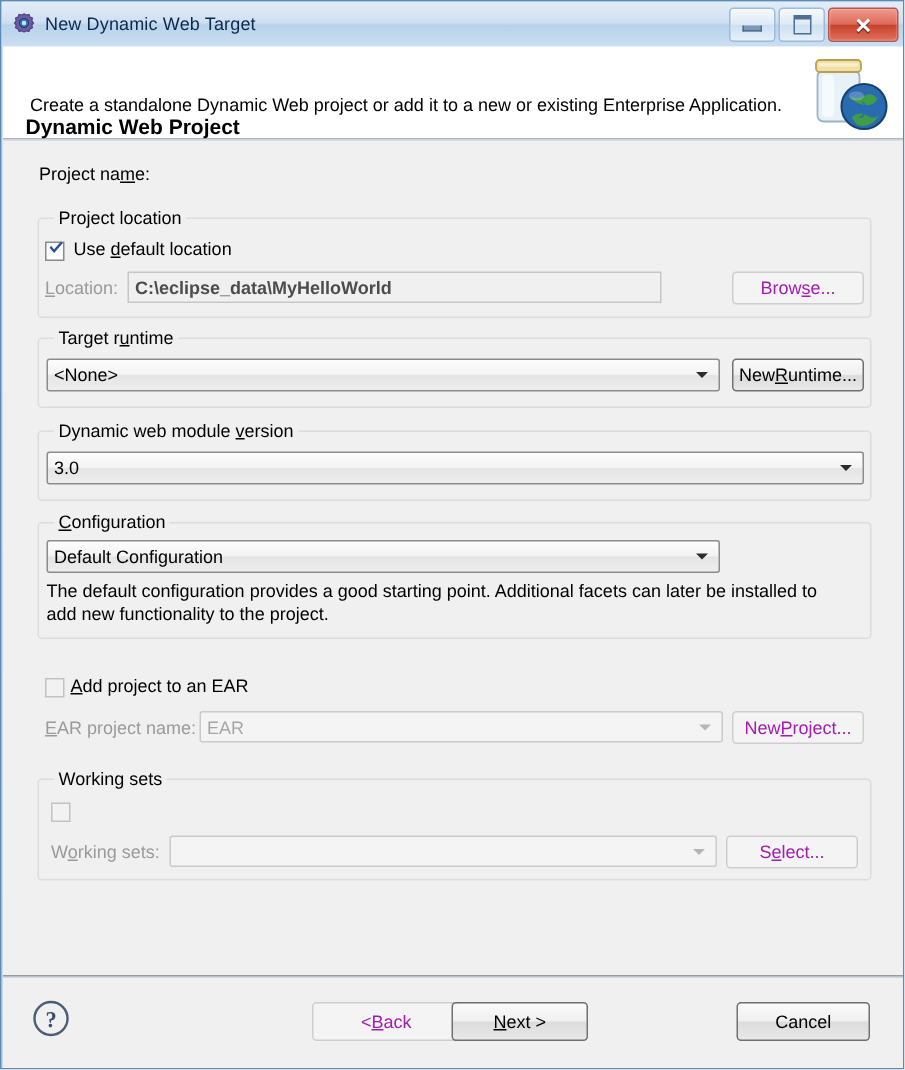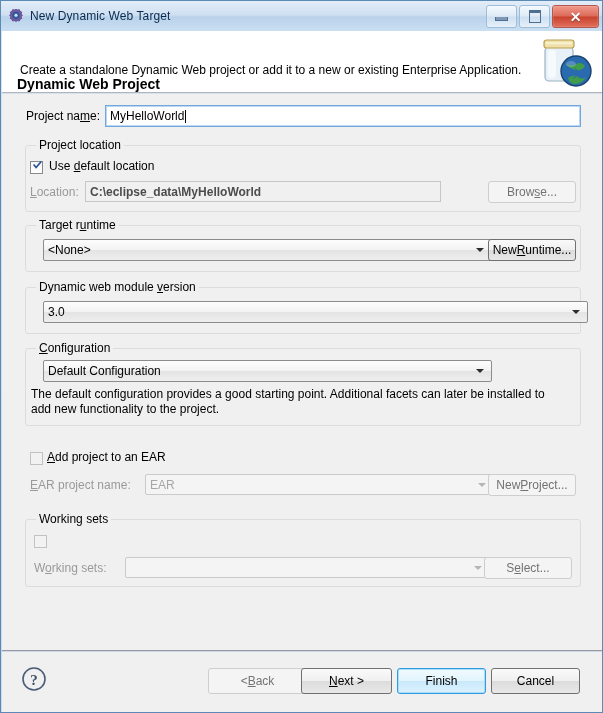--- a/index.html
+++ b/index.html
@@ -213,21 +213,20 @@
     border: 1px solid #8c8c8c;
     border-radius: 2px;
     background: linear-gradient(to bottom, #fdfdfd 0%, #f3f3f3 48%, #e4e4e4 52%, #eeeeee 100%);
     font-size: 12px;
     color: #000000;
     display: flex;
     align-items: center;
     padding-left: 4px;
     overflow: hidden;
     white-space: nowrap;
-    margin-left: 12px;
   }
   .combo.disabled {
     border: 1px solid #cacaca;
     background: #f4f4f4;
     color: #a6a6a6;
   }
   .combo .arrow {
     position: absolute;
     right: 7px; top: 50%;
     margin-top: -2px;
@@ -247,21 +246,21 @@
     font-size: 12px;
     color: #000000;
     display: flex;
     align-items: center;
     justify-content: center;
     white-space: nowrap;
   }
   .btn.disabled {
     border: 1px solid #cecece;
     background: #f4f4f4;
-    color: #737373;
+    color: #a21caf;
   }
   .btn.default {
     border: 1px solid #2e9ce0;
     box-shadow: 0 0 0 1px #aadcf7 inset;
     background: linear-gradient(to bottom, #f2fbff 0%, #e2f4fd 48%, #c9e9fb 52%, #ddf2fe 100%);
   }
 
   .checkbox {
     position: absolute;
     width: 13px; height: 13px;
@@ -336,24 +335,20 @@
         <path d="M35 45 q5 -4 10 -1 q4 3 8 0 q-4 7 -11 7 q-5 0 -7 -6 Z" fill="#3f9d4a"></path>
         <path d="M42 35 q3 2 2 6 q-1 4 -4 4" fill="none" stroke="#2a6bb0" stroke-width="1"></path>
         <ellipse cx="38" cy="31" rx="5" ry="3" fill="#ffffff" opacity="0.22"></ellipse>
       </svg>
     </div>
   </div>
 
   <div id="page">
 
     <span class="lbl" style="left:24px; top:15px;"><span>Project na</span><span class="mn">m</span><span>e:</span></span>
-    <div class="textfield focused" style="left:103px; top:11px; width:476px; height:22px;">
-      <span>MyHelloWorld</span>
-        <span class="caret"></span>
-    </div>
 
     <div class="group" style="left:23px; top:51px; width:556px; height:67px;">
       <span class="group-label">Project location</span>
     </div>
     <div class="checkbox" style="left:28px; top:67px;">
       <svg class="tick" viewBox="0 0 10 10">
         <path d="M1.2 4.6 L3.4 7.2 L8.6 1.2" fill="none" stroke="#2b4f95" stroke-width="1.8" stroke-linecap="square"></path>
       </svg>
     </div>
     <span class="lbl" style="left:47px; top:65px;"><span>Use </span><span class="mn">d</span><span>efault location</span></span>
@@ -443,17 +438,16 @@
     <div class="btn disabled" style="left:207px; top:0; width:99px; height:26px;">
         <span>&lt; </span>
         <span class="mn">B</span>
         <span>ack</span>
       </div>
     <div class="btn" style="left:300px; top:0; width:91px; height:26px;">
         <span></span>
         <span class="mn">N</span>
         <span>ext &gt;</span>
       </div>
-    <div class="btn default" style="left:396px; top:0; width:89px; height:26px;">Finish</div>
     <div class="btn" style="left:490px; top:0; width:89px; height:26px;">Cancel</div>
   </div>
 
 </div>
 
 </body></html>

